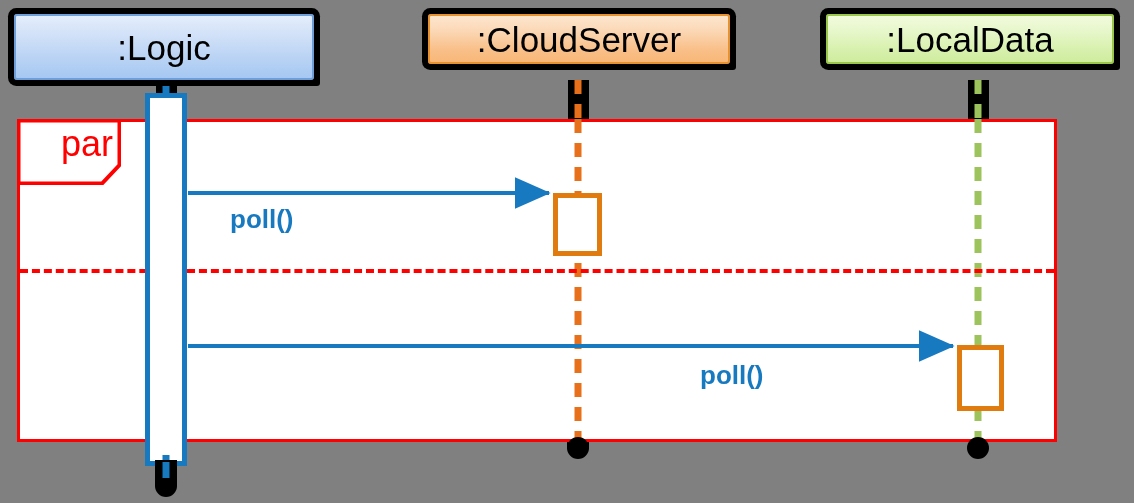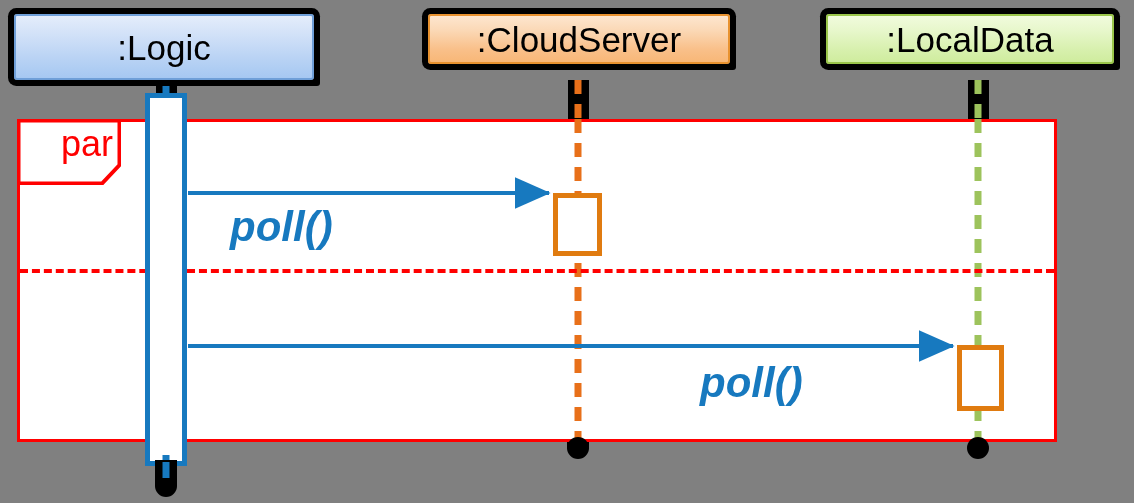--- a/index.html
+++ b/index.html
@@ -121,22 +121,21 @@
   #activation-localdata {
     left: 957px; top: 345px;
     width: 47px; height: 66px;
     border: 5px solid #e07b10;
   }
 
   
   .message-label {
     position: absolute;
     color: #1779bf;
-    font-size: 42px;
-    font-style: italic;
+    font-size: 26px;
     font-weight: bold;
     line-height: 1;
     white-space: nowrap;
   }
   #message-label-1 { left: 230px; top: 206px; }
   #message-label-2 { left: 700px; top: 362px; }
 </style>
 </head>
 <body>
 

